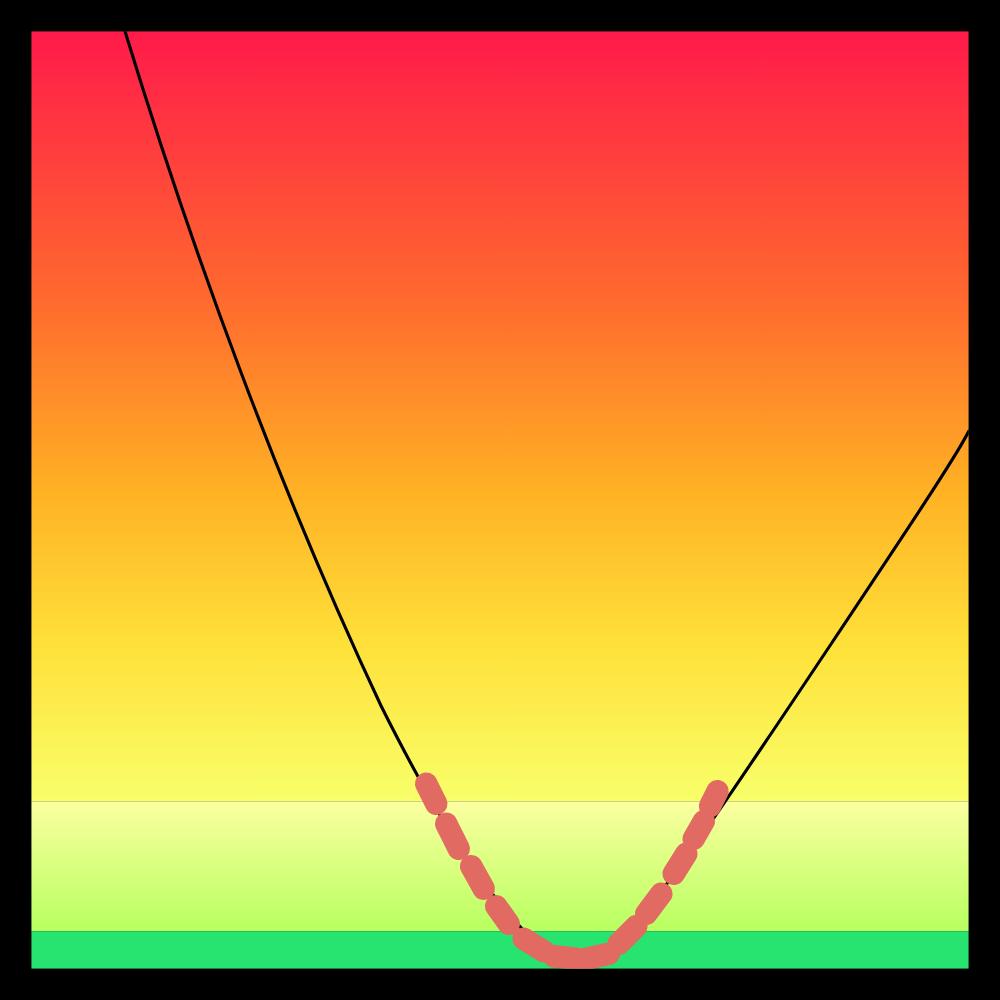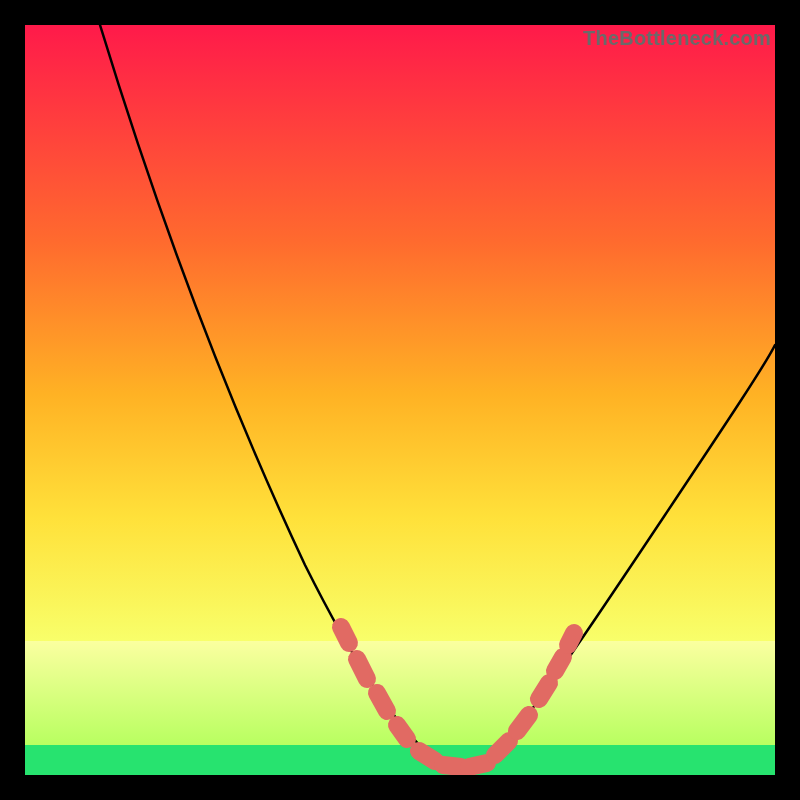--- a/index.html
+++ b/index.html
@@ -86,14 +86,13 @@
 
       <line x1="470" y1="730" x2="484" y2="716"></line>
       <line x1="492" y1="706" x2="504" y2="690"></line>
       <line x1="514" y1="674" x2="524" y2="658"></line>
       <line x1="530" y1="646" x2="538" y2="632"></line>
       <line x1="543" y1="620" x2="549" y2="608"></line>
     </g>
 
   </svg>
 
-  <div class="watermark">TheBottleneck.com</div>
 </div>
 
 </body></html>

